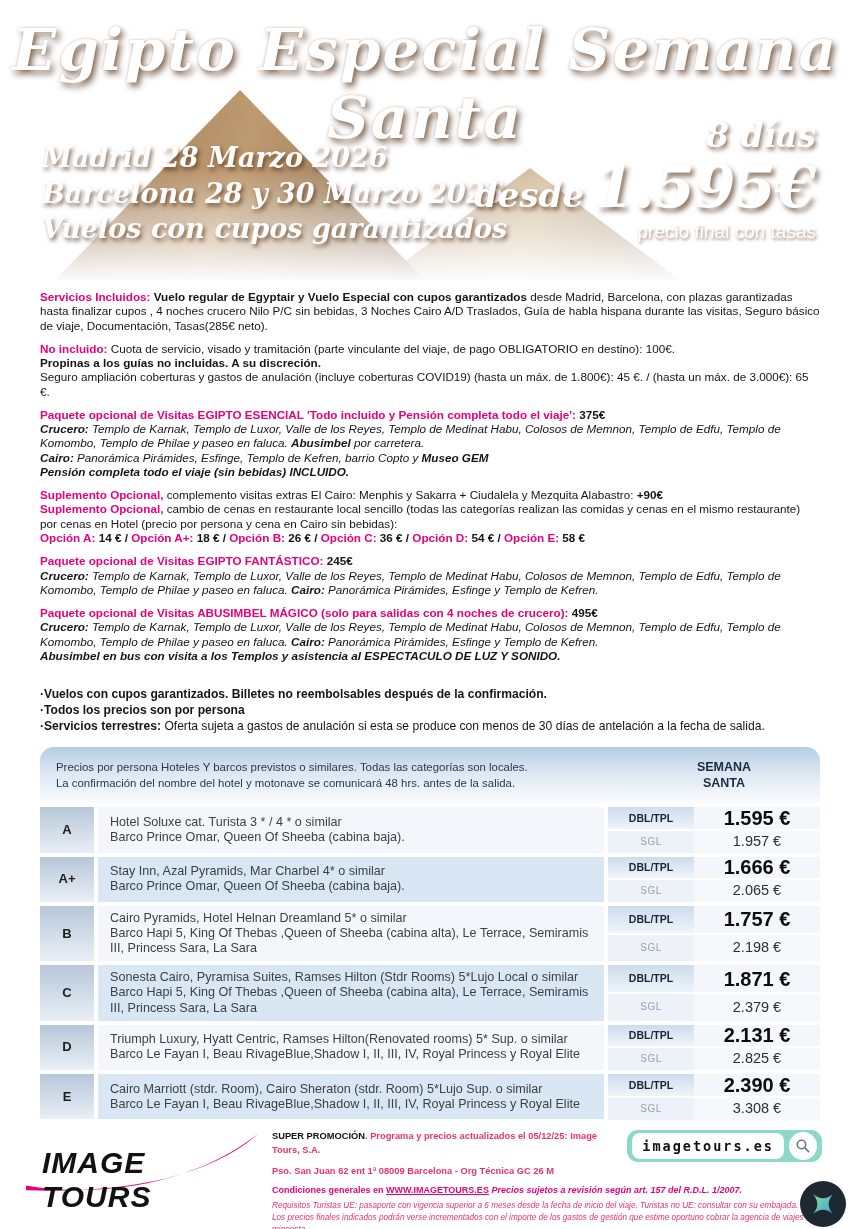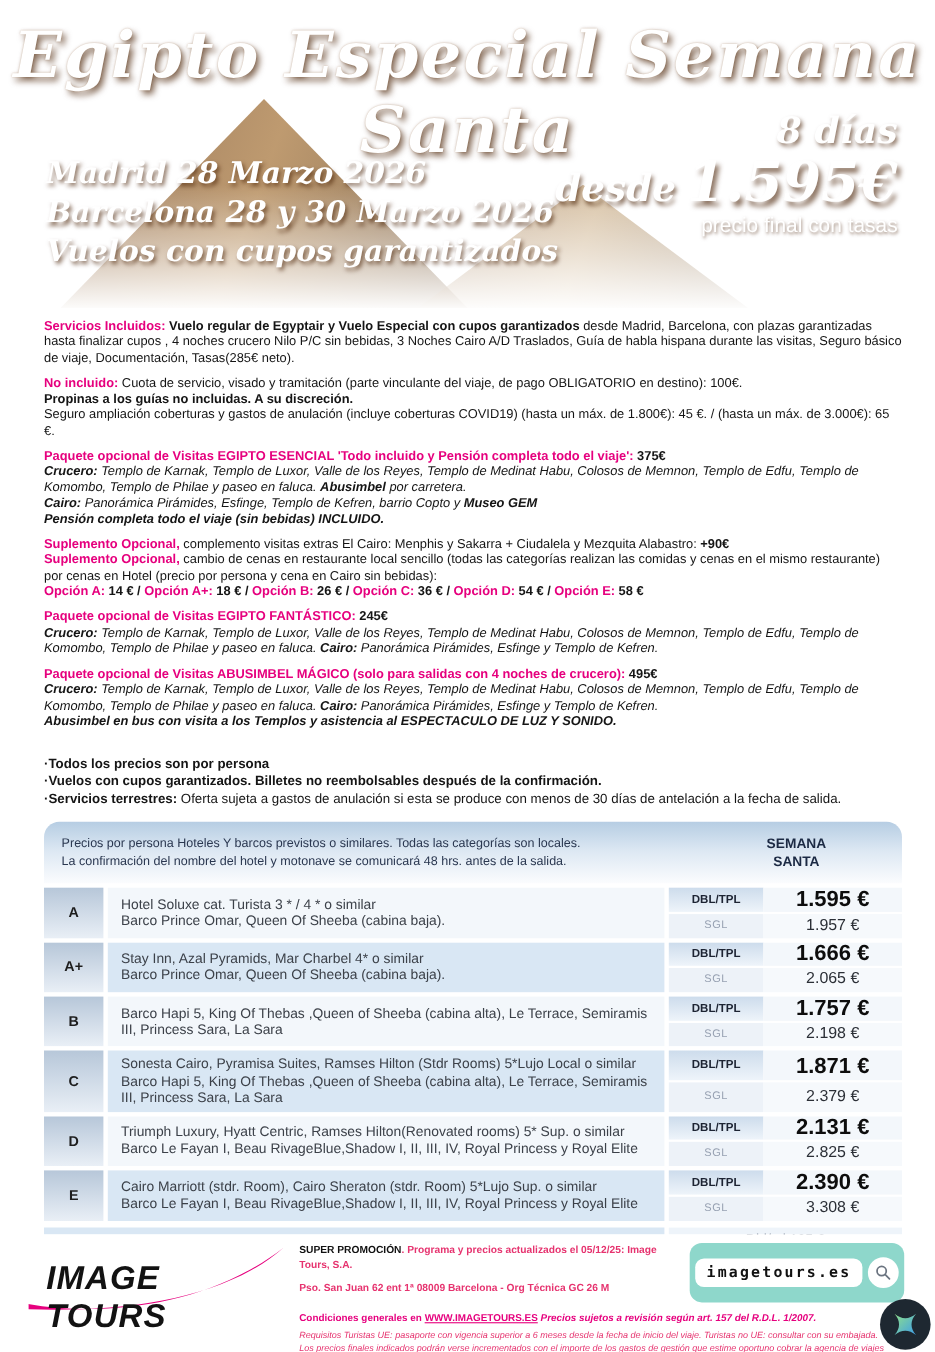--- a/index.html
+++ b/index.html
@@ -24,27 +24,27 @@
   .banner-fade { position:absolute; left:0; top:168px; width:100%; height:120px;
           background:linear-gradient(180deg,rgba(255,255,255,0) 0%,rgba(255,255,255,.55) 55%,#ffffff 96%); }
   .banner-title { position:absolute; left:0; top:16px; width:100%; text-align:center;
           font-family:"DejaVu Serif", serif; font-style:italic; font-weight:700;
           font-size:58px; letter-spacing:2px; color:#fff;
           text-shadow:3px 4px 6px rgba(70,30,0,.65), 0 0 2px rgba(120,60,0,.35); }
   .banner-dates { position:absolute; left:42px; top:140px; }
   .banner-dates div { font-family:"DejaVu Serif", serif; font-style:italic; font-weight:700;
           font-size:27px; color:#fff; line-height:1.32;
           text-shadow:2px 3px 4px rgba(70,30,0,.6); }
-  .banner-price { position:absolute; right:34px; top:99px; text-align:right; color:#fff; }
+  .banner-price { position:absolute; right:34px; top:116px; text-align:right; color:#fff; }
   .bp-days { font-family:"DejaVu Serif", serif; font-style:italic; font-weight:700; font-size:33px;
           text-shadow:2px 3px 4px rgba(70,30,0,.6); }
   .bp-row { display:flex; align-items:baseline; justify-content:flex-end; margin-top:-2px; }
   .bp-desde { font-family:"DejaVu Serif", serif; font-style:italic; font-weight:700; font-size:34px;
           margin-right:10px; text-shadow:2px 3px 4px rgba(70,30,0,.6); }
-  .bp-price { font-family:"DejaVu Serif", serif; font-style:italic; font-weight:700; font-size:50px;
+  .bp-price { font-family:"DejaVu Serif", serif; font-style:italic; font-weight:700; font-size:58px;
           text-shadow:3px 4px 5px rgba(70,30,0,.6); }
   .bp-note { font-size:19px; font-weight:400; margin-top:0px;
           text-shadow:1px 2px 3px rgba(70,30,0,.55); }
 
   
   .content { position:absolute; left:40px; top:290px; width:780px;
           font-size:11.7px; line-height:1.22; color:#151515; }
   .sec { margin-bottom:9px; }
   .mg { color:#e6007e; font-weight:bold; }
   .bd { font-weight:bold; }
@@ -102,21 +102,21 @@
   .ftxt { flex:1; padding-right:10px; }
   .promo { font-size:9.3px; line-height:1.5; }
   .promo .black { color:#111; font-weight:bold; }
   .promo .pink { color:#e6336f; font-weight:bold; }
   .address { font-size:9.3px; color:#e6336f; font-weight:bold; margin-top:8px; }
   .cond { font-size:9px; color:#e6007e; font-weight:bold; margin-top:9px; }
   .cond .lnk { text-decoration:underline; color:#e6007e; cursor:pointer; }
   .cond .tail { font-style:italic; font-weight:bold; }
   .small-print { font-size:8.2px; color:#e6336f; font-style:italic; margin-top:5px; line-height:1.5; }
   .pill { flex:none; background:#8ed7cb; border-radius:11px; padding:5px; display:flex;
-          align-items:center; gap:5px; height:54px; }
+          align-items:center; gap:5px; height:32px; }
   .pill-domain { background:#fff; border-radius:8px; padding:5px 10px; font-weight:bold;
                  font-size:13.5px; letter-spacing:2px; color:#111;
                  font-family:"DejaVu Sans Mono", monospace; }
   .pill-search { width:28px; height:28px; background:#fff; border-radius:50%;
                  display:flex; align-items:center; justify-content:center; cursor:pointer; }
   .appmark { position:absolute; right:4px; bottom:2px; width:46px; height:46px; border-radius:50%;
              background:#1e2831; display:flex; align-items:center; justify-content:center; }
 </style>
 </head>
 <body>
@@ -180,22 +180,22 @@
       <div class="it"><span class="bi">Crucero: </span><span>Templo de Karnak, Templo de Luxor,  Valle de los Reyes, Templo de Medinat Habu, Colosos de Memnon, Templo de Edfu, Templo de Komombo, Templo de Philae y paseo en faluca. </span><span class="bi">Cairo: </span><span>Panorámica Pirámides, Esfinge y Templo de Kefren.</span></div>
     </div>
 
     <div class="sec">
       <div><span class="mg">Paquete opcional de Visitas ABUSIMBEL MÁGICO (solo para salidas con 4 noches de crucero):  </span><span class="bd">495€</span></div>
       <div class="it"><span class="bi">Crucero: </span><span>Templo de Karnak, Templo de Luxor,  Valle de los Reyes, Templo de Medinat Habu, Colosos de Memnon, Templo de Edfu, Templo de Komombo, Templo de Philae y paseo en faluca. </span><span class="bi">Cairo: </span><span>Panorámica Pirámides, Esfinge y Templo de Kefren.</span></div>
       <div class="bi">Abusimbel en bus con visita a los Templos y asistencia al ESPECTACULO DE LUZ Y SONIDO.</div>
     </div>
 
     <div class="notes">
+      <div class="bd">·Vuelos con cupos garantizados. Billetes no reembolsables después de la confirmación.</div>
       <div class="bd">·Todos los precios son por persona</div>
-      <div class="bd">·Vuelos con cupos garantizados. Billetes no reembolsables después de la confirmación.</div>
       <div><span class="bd">·Servicios terrestres: </span><span>Oferta sujeta a gastos de anulación si esta se produce con menos de 30 días de antelación a la fecha de  salida.</span></div>
     </div>
 
     <div class="ptable">
       <div class="thead">
         <div class="thead-left">
           <div>Precios por persona Hoteles Y barcos previstos o similares. Todas las categorías son locales.</div>
           <div>La confirmación del nombre del hotel y motonave se comunicará 48 hrs. antes de la salida.</div>
         </div>
         <div class="thead-right">
@@ -236,20 +236,21 @@
           <div class="sub sgl">
               <span class="pl">SGL</span>
               <span class="pv">2.065 €</span>
             </div>
         </div>
       </div>
 
       <div class="trow row-a">
         <div class="cat">B</div>
         <div class="desc">
+          <div>Cairo Pyramids, Hotel Helnan Dreamland 5* o similar</div>
           <div>Barco Hapi 5, King Of Thebas ,Queen of Sheeba (cabina alta), Le Terrace, Semiramis III, Princess Sara, La Sara</div>
         </div>
         <div class="prices">
           <div class="sub dbl">
               <span class="pl">DBL/TPL</span>
               <span class="pv">1.757 €</span>
             </div>
           <div class="sub sgl">
               <span class="pl">SGL</span>
               <span class="pv">2.198 €</span>

